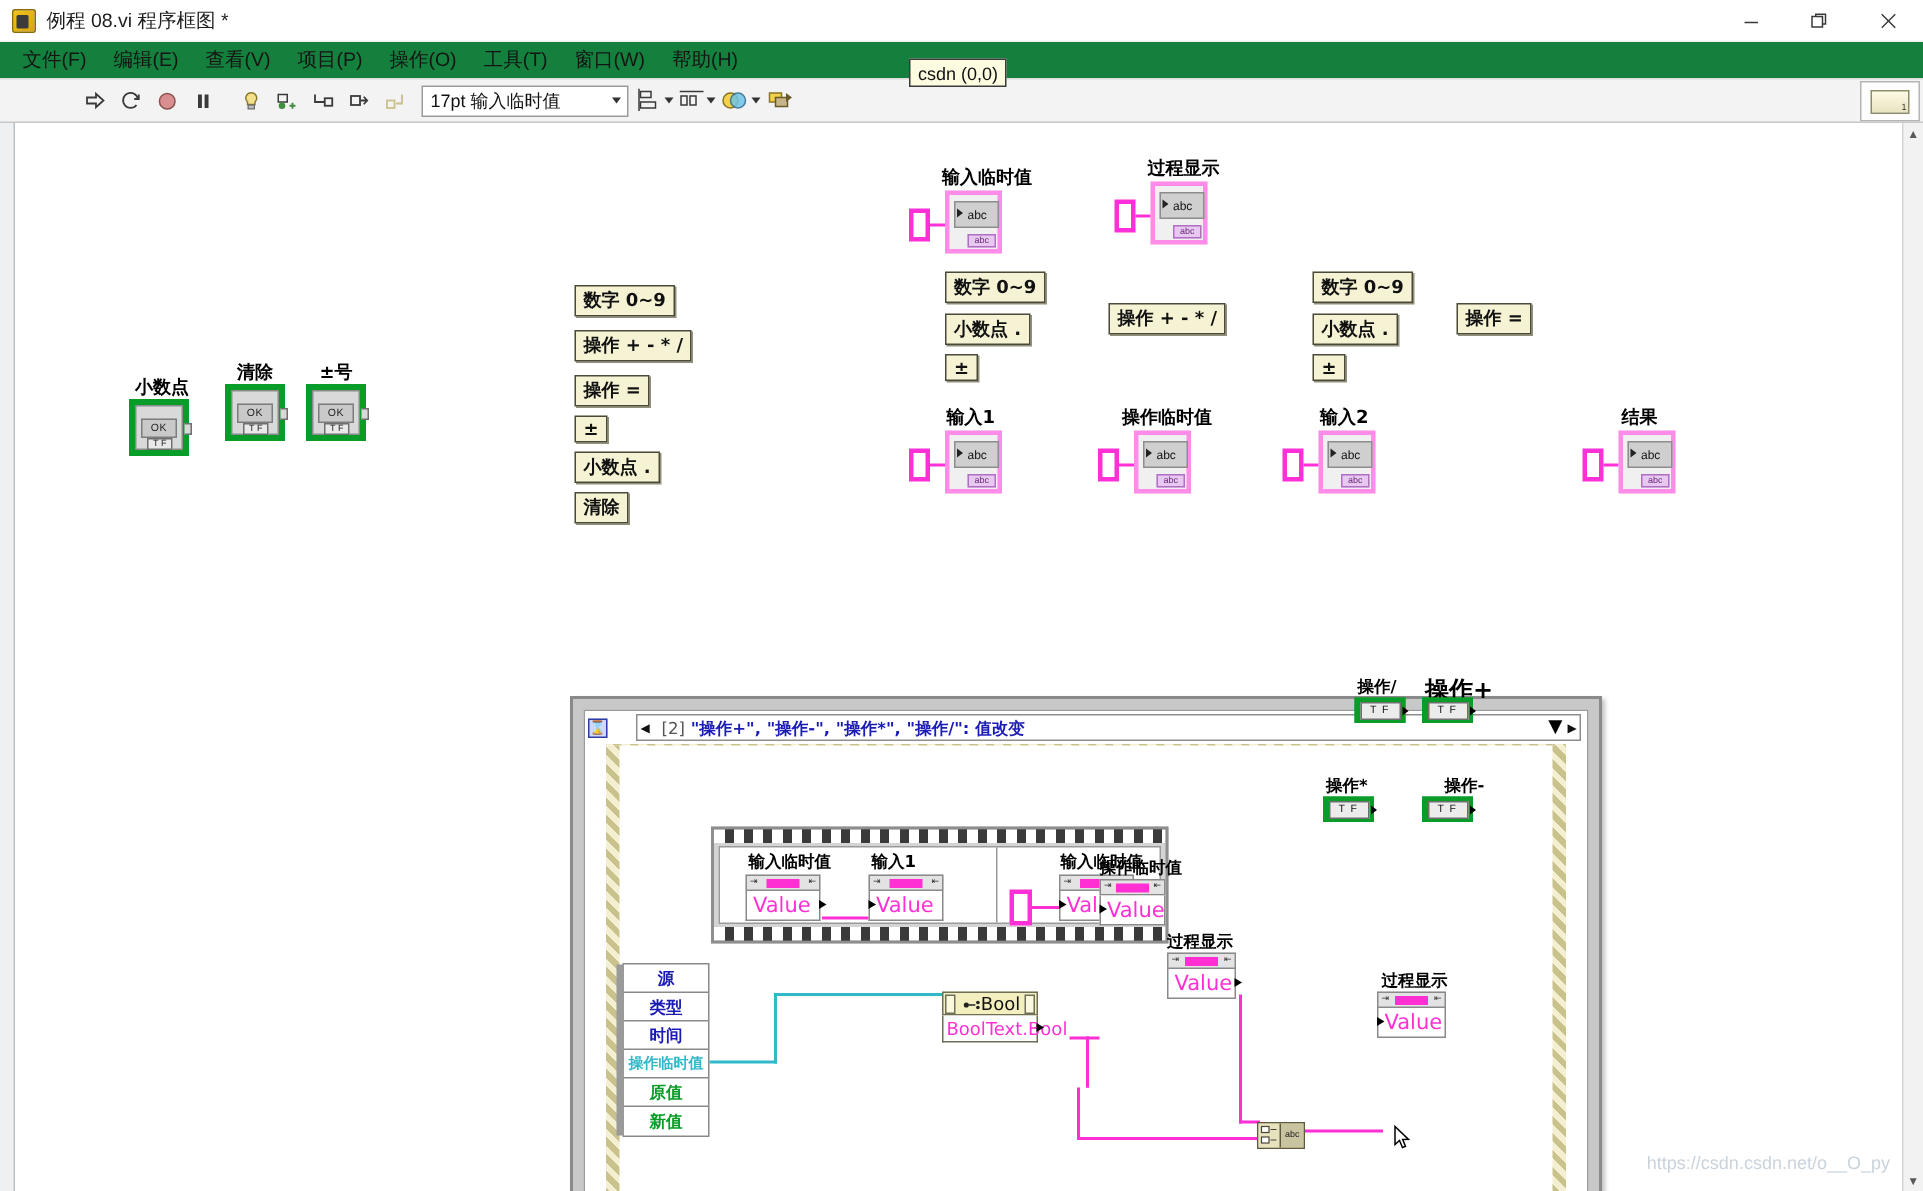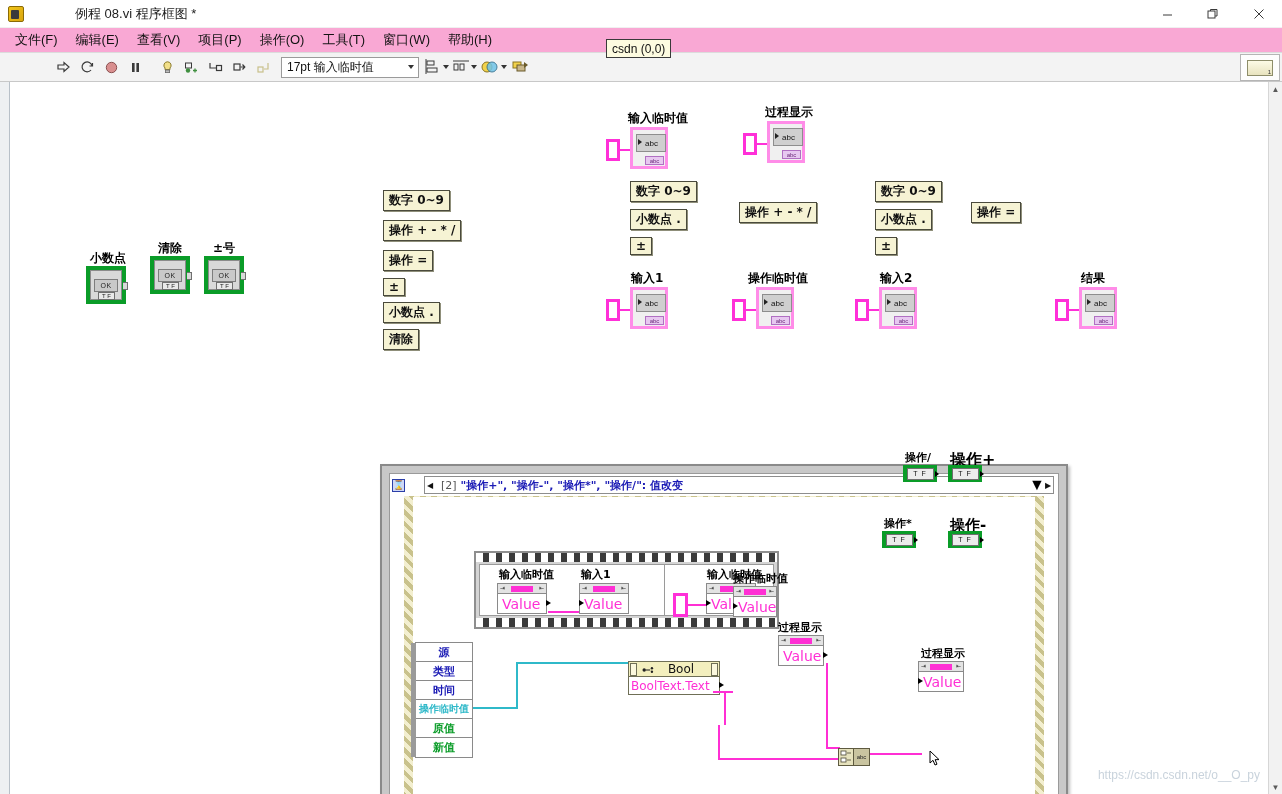--- a/index.html
+++ b/index.html
@@ -18,31 +18,31 @@
   }
   .app-icon{
     width:16px;height:16px;margin-left:8px;margin-right:7px;flex:none;
     background:linear-gradient(135deg,#f0c419 0%,#d9a50f 100%);
     border:1px solid #8a6a06; border-radius:2px; position:relative;
   }
   .app-icon:after{
     content:""; position:absolute; left:2px; top:3px; width:8px; height:9px;
     background:#3b3b3b; border-radius:1px;
   }
-  .title-text{ font-size:13px; color:#1d1d1d; white-space:nowrap;margin-left:44px; }
+  .title-text{ font-size:13px; color:#1d1d1d; white-space:nowrap; }
   .winbtns{ position:absolute; right:0; top:0; height:28px; display:flex; }
   .winbtn{
     width:46px;height:28px;display:flex;align-items:center;justify-content:center;
     color:#3a3a3a; font-size:13px;
   }
   .winbtn svg{ display:block; }
 
   
   .menubar{
-    height:24px; display:flex; align-items:center; background:#f9a8d4;
+    height:24px; display:flex; align-items:center; background:#15803d;
     padding-left:6px; font-size:13px; color:#141414;
   }
   .menu-item{ padding:2px 9px; white-space:nowrap; cursor:default; }
 
   
   .toolbar{
     height:30px; background:#f3f3f3; border-top:1px solid #dcdcdc;
     border-bottom:1px solid #c8c8c8; display:flex; align-items:center;
     padding-left:52px; gap:2px; position:relative;
   }
@@ -304,21 +304,21 @@
     display:flex; align-items:center; justify-content:center;
     font-family:"DejaVu Sans","Liberation Sans",sans-serif; font-weight:bold;
   }
   .evdata .dcell:last-child{ border-bottom:none; }
   .evdata:before{
     content:""; position:absolute; left:-5px; top:0; width:5px; height:100%;
     background:#9a9a9a;
   }
 
   
-  .boolnode{ position:absolute; left:628px; top:579px; width:92px; }
+  .boolnode{ position:absolute; left:628px; top:579px; width:64px; }
   .boolnode .hdr{
     height:16px; background:#f3efbe; border:1px solid #6f6f56;
     display:flex; align-items:center; justify-content:center;
     font-size:12px; color:#111; position:relative;
     font-family:"DejaVu Sans","Liberation Sans",sans-serif;
   }
   .boolnode .hdr .lpin,.boolnode .hdr .rpin{
     position:absolute; top:1px; width:7px; height:13px;
     border:1px solid #6f6f56; background:#fbf8dd; font-size:5px;
   }
@@ -724,21 +724,21 @@
       <span class="lpin"></span>
       <svg class="glyph" viewBox="0 0 14 7">
         <circle cx="2" cy="3.5" r="2" fill="#222"></circle>
           <line x1="4" y1="3.5" x2="9" y2="3.5" stroke="#222" stroke-width="1.2"></line>
         <circle cx="11" cy="1.5" r="1.4" fill="#222"></circle>
           <circle cx="11" cy="5.5" r="1.4" fill="#222"></circle>
       </svg>
       <span style="padding-left:14px;">Bool</span>
       <span class="rpin"></span>
     </div>
-    <div class="row">BoolText.Text</div>
+    <div class="row">BoolText.Bool</div>
   </div>
 
   <div class="n" style="left:733px;top:489px;">
     <div class="lbl" style="left:0;top:0;font-size:11px;">操作临时值</div>
     <div class="pnode" style="position:relative;margin-top:15px;width:44px;">
       <div class="hdr">
         <span class="lp">⇥</span>
         <span class="bar"></span>
         <span class="rp">⇤</span>
       </div>
@@ -811,21 +811,21 @@
     </div>
   </div>
   <div class="n" style="left:882px;top:434px;">
     <div class="lbl" style="left:2px;top:0;font-size:11px;">操作*</div>
     <div class="tfterm" style="margin-top:15px;">
       <div class="in">T F</div>
       <div class="pin"></div>
     </div>
   </div>
   <div class="n" style="left:948px;top:434px;">
-    <div class="lbl" style="left:2px;top:0;font-size:15px;">操作-</div>
+    <div class="lbl" style="left:15px;top:0;font-size:11px;">操作-</div>
     <div class="tfterm" style="margin-top:15px;">
       <div class="in">T F</div>
       <div class="pin"></div>
     </div>
   </div>
 
   <div class="watermark">https://csdn.csdn.net/o__O_py</div>
 </div>
 
 </body></html>

